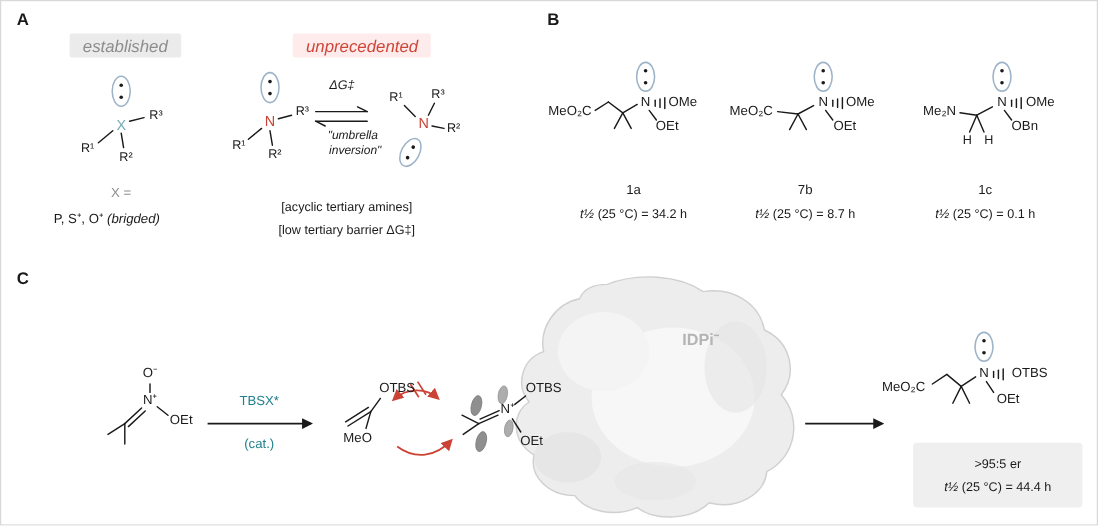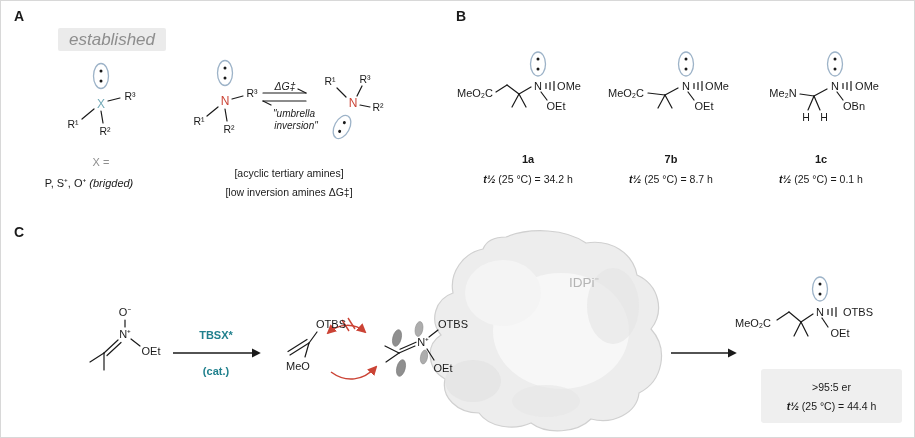--- a/index.html
+++ b/index.html
@@ -5,27 +5,27 @@
   html,body{margin:0;padding:0;background:#f4f4f4;}
   .fig{position:relative;width:915px;height:438px;background:#ffffff;border:1px solid #d8d8d8;
        font-family:"Liberation Sans",sans-serif;color:#1a1a1a;box-sizing:border-box;overflow:hidden;}
   .fig svg{position:absolute;left:0;top:0;pointer-events:none;}
   .t{position:absolute;transform:translate(-50%,-50%);white-space:nowrap;font-size:11px;line-height:1;}
   .tl{position:absolute;white-space:nowrap;font-size:11px;line-height:1;}
   .panel-letter{font-weight:bold;font-size:14px;}
   .small{font-size:10.5px;}
   .tiny{font-size:10px;}
   .it{font-style:italic;}
-  .b{font-weight:bold;}
+  .b{font-weight:normal;}
   .red{color:#cb4335;}
   .teal{color:#20808d;}
   .xcol{color:#74aab8;}
   .muted{color:#8f8f8f;}
-  .idpi{color:#b4b4b4;font-weight:normal;font-size:13.5px;}
-  .badge{position:absolute;font-size:17px;font-style:italic;padding:3px 11px;border-radius:2px;line-height:1;}
+  .idpi{color:#b4b4b4;font-weight:bold;font-size:13.5px;}
+  .badge{position:absolute;font-size:14px;font-style:italic;padding:3px 11px;border-radius:2px;line-height:1;}
   .badge.est{background:#ebebeb;color:#8d8d8d;}
   .badge.unp{background:#fdeceb;color:#cf4639;}
   .resultbox{position:absolute;left:760px;top:368px;width:141px;height:54px;background:#efefef;border-radius:3px;
              display:flex;flex-direction:column;align-items:center;justify-content:center;gap:7px;font-size:10.5px;}
   .hl span{display:inline;}
 </style>
 </head>
 <body>
 
 <div class="fig">
@@ -207,44 +207,45 @@
       <circle cx="819" cy="283" r="1.5" fill="#1a1a1a"></circle>
         <circle cx="819" cy="293" r="1.5" fill="#1a1a1a"></circle>
     </g>
   </svg>
 
   <span class="tl panel-letter" style="left:13px;top:8px">A</span>
   <span class="tl panel-letter" style="left:455px;top:8px">B</span>
   <span class="tl panel-letter" style="left:13px;top:224px">C</span>
 
   <span class="badge est" style="left:57px;top:27px">established</span>
+  <span class="badge unp" style="left:243px;top:27px">unprecedented</span>
 
   <span class="t xcol" style="left:100px;top:103px;font-size:12px">X</span>
   <span class="t small" style="left:72px;top:123px">R¹</span>
   <span class="t small" style="left:104px;top:130px">R²</span>
   <span class="t small" style="left:129px;top:95px">R³</span>
   <span class="t muted" style="left:100px;top:161px">X =</span>
   <span class="t" style="left:88px;top:182px"><span>P,  S⁺, O⁺</span> <span class="it">(brigded)</span></span>
 
   <span class="t red" style="left:224px;top:100px;font-size:12px">N</span>
   <span class="t small" style="left:198px;top:120px">R¹</span>
   <span class="t small" style="left:228px;top:128px">R²</span>
   <span class="t small" style="left:251px;top:92px">R³</span>
 
-  <span class="t it small" style="left:284px;top:85px">ΔG‡</span>
+  <span class="t it small" style="left:284px;top:70px">ΔG‡</span>
   <span class="t it tiny" style="left:293px;top:113px">"umbrella</span>
   <span class="t it tiny" style="left:295px;top:125px">inversion"</span>
 
   <span class="t small" style="left:329px;top:80px">R¹</span>
   <span class="t small" style="left:364px;top:78px">R³</span>
   <span class="t small" style="left:377px;top:106px">R²</span>
   <span class="t red" style="left:352px;top:102px;font-size:12px">N</span>
 
   <span class="t small" style="left:288px;top:172px">[acyclic tertiary amines]</span>
-  <span class="t small" style="left:288px;top:191px">[low inversion amines ΔG‡]</span>
+  <span class="t small" style="left:288px;top:191px">[low tertiary barrier ΔG‡]</span>
 
   <span class="t" style="left:474px;top:92px">MeO₂C</span>
   <span class="t" style="left:537px;top:85px">N</span>
   <span class="t" style="left:568px;top:85px">OMe</span>
   <span class="t" style="left:555px;top:105px">OEt</span>
   <span class="t b" style="left:527px;top:158px">1a</span>
   <span class="t small hl" style="left:527px;top:178px"><span class="b it">t½</span><span> (25 °C) = 34.2 h</span></span>
 
   <span class="t" style="left:625px;top:92px">MeO₂C</span>
   <span class="t" style="left:685px;top:85px">N</span>

